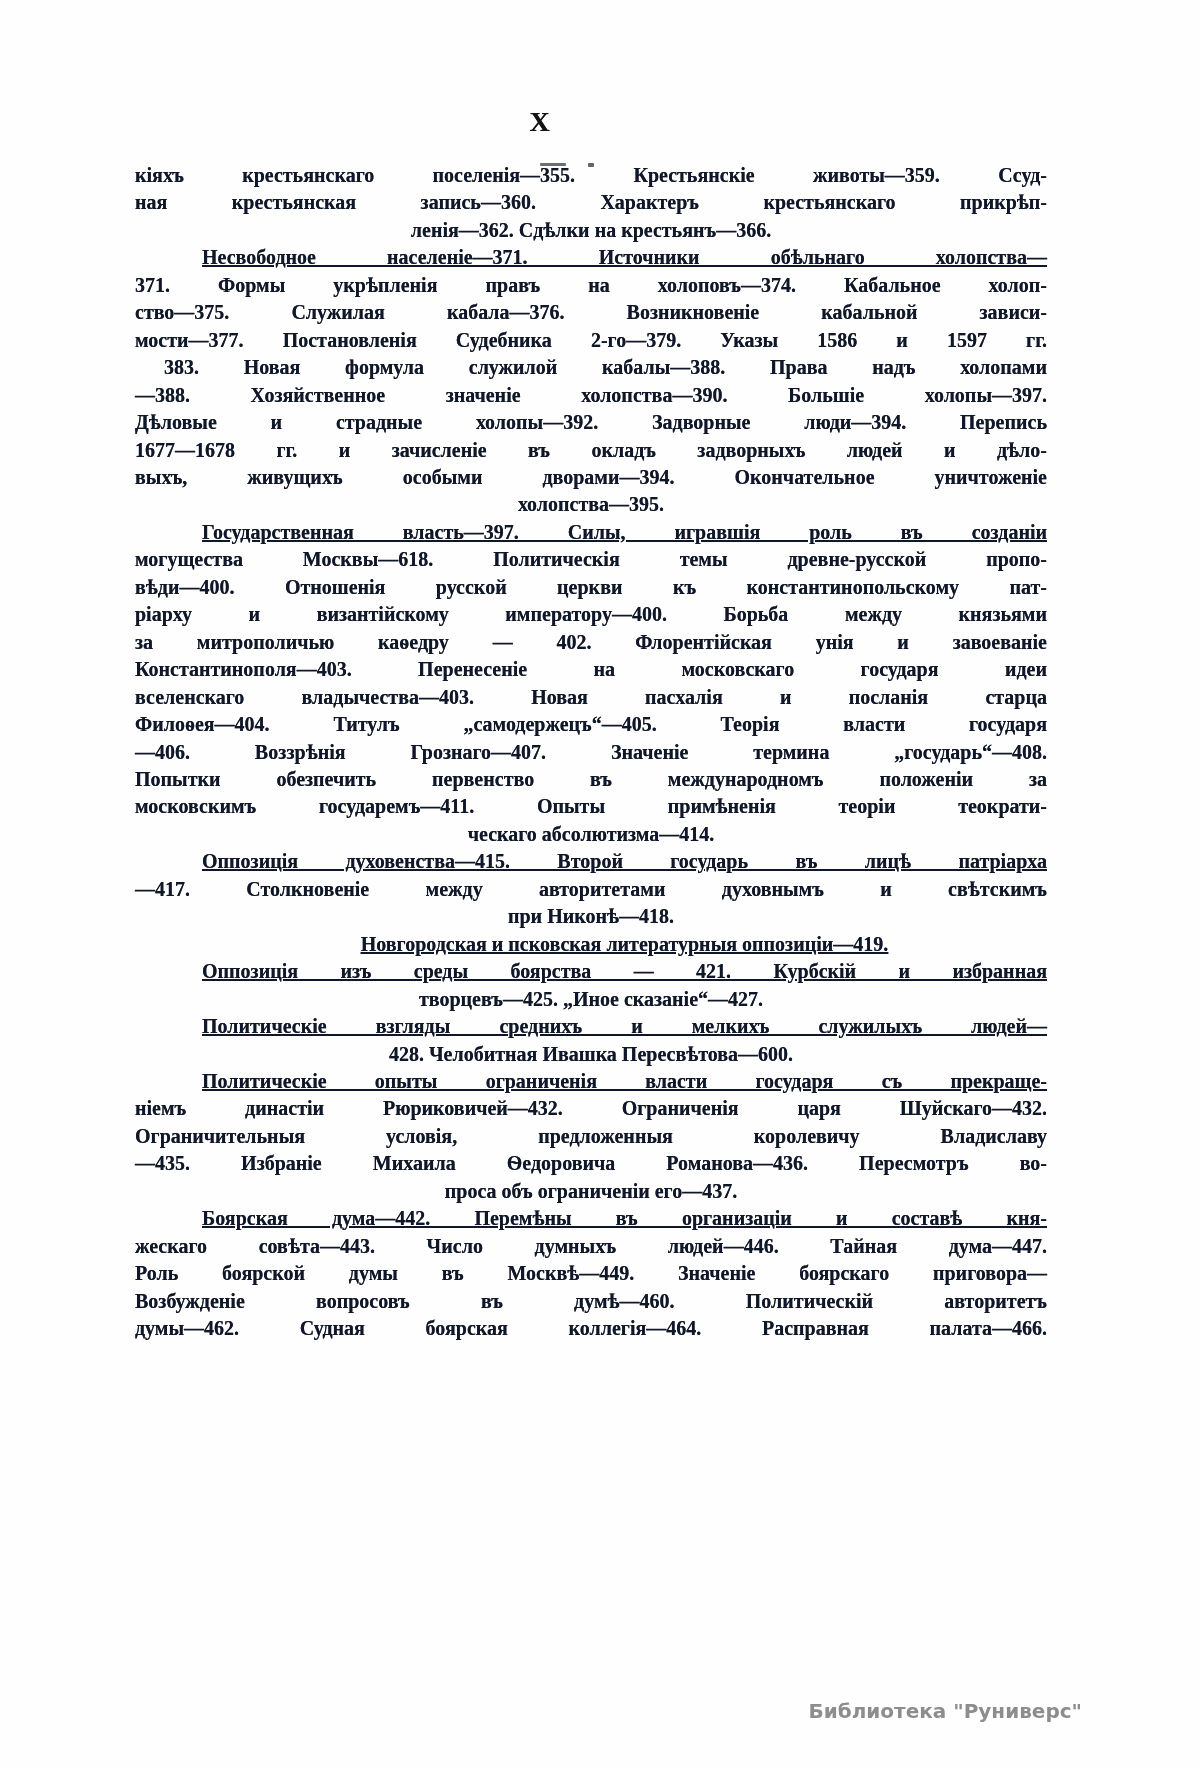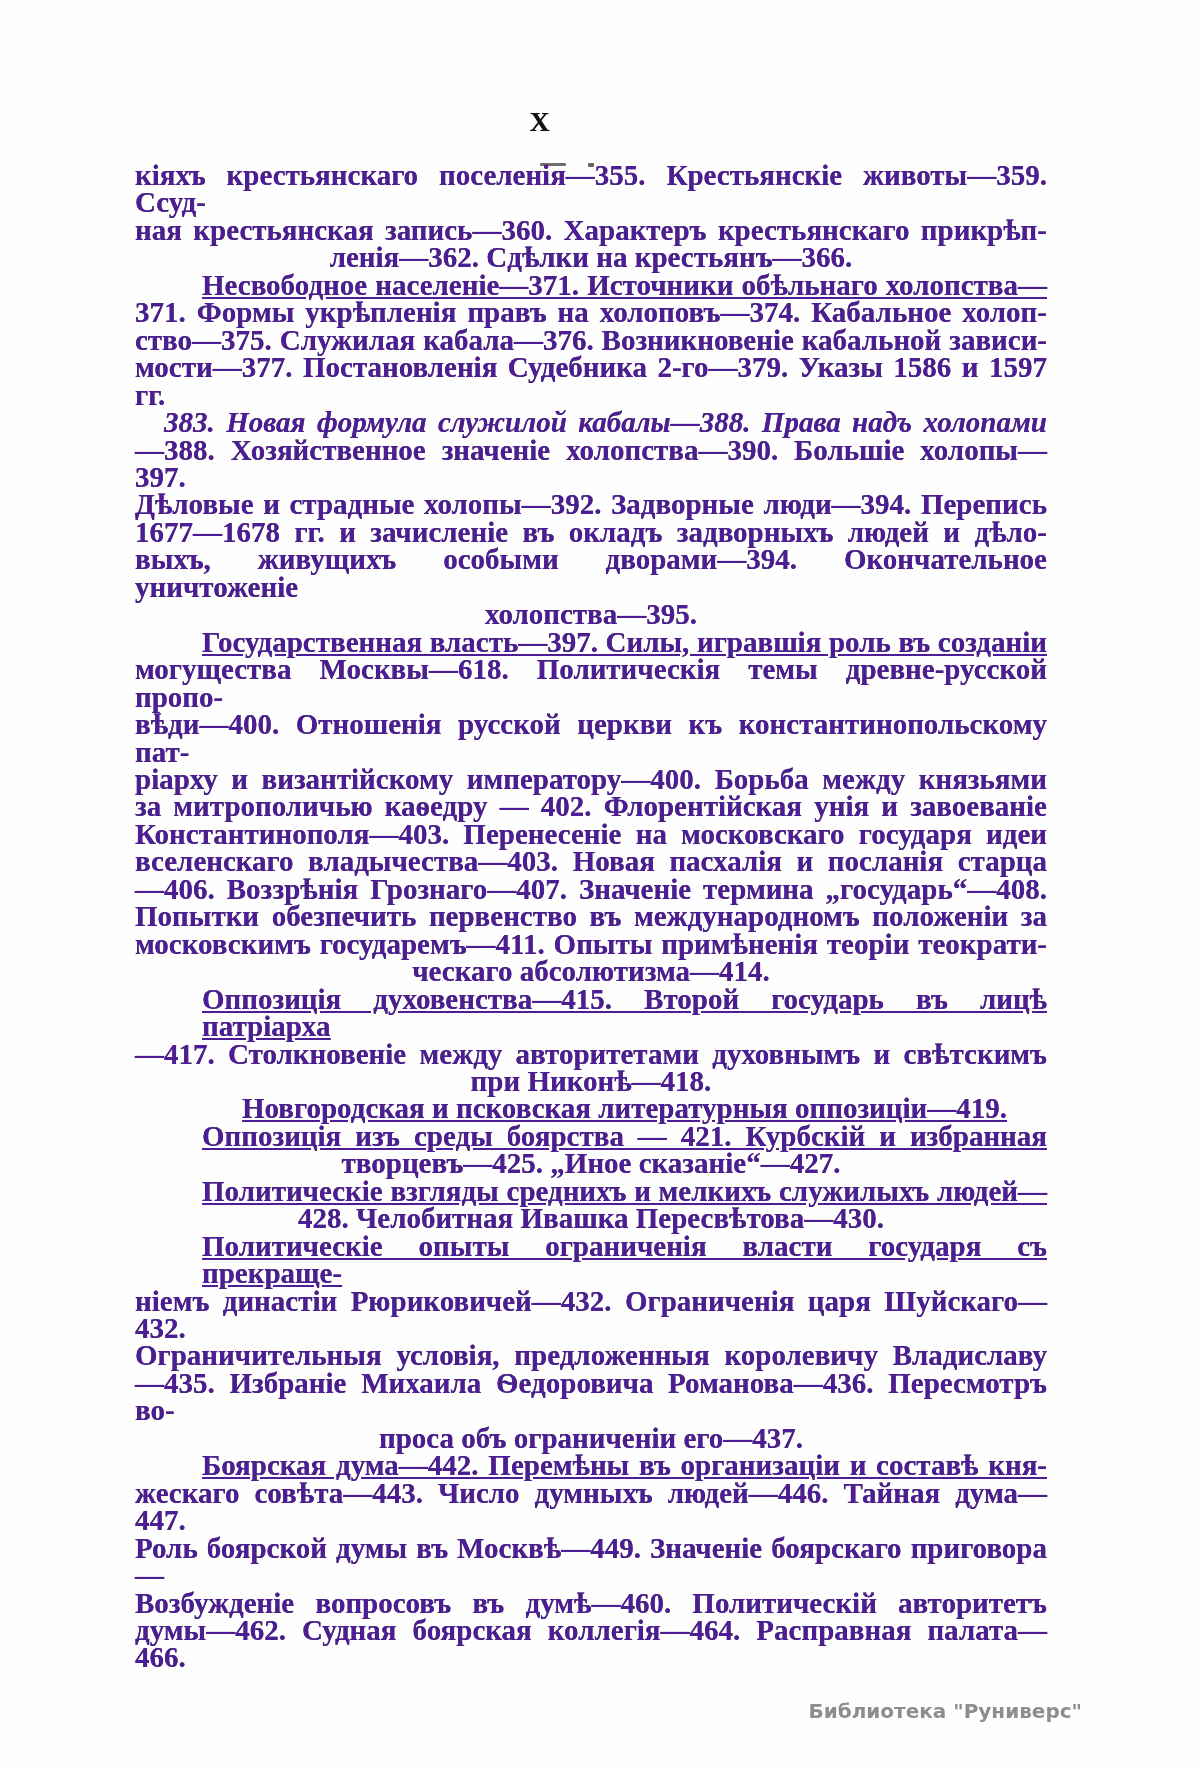--- a/index.html
+++ b/index.html
@@ -16,27 +16,27 @@
     text-align:center;font-size:28px;font-weight:700;color:#141414;
     letter-spacing:1px;
     text-shadow:0 0 .6px rgba(0,0,0,.75);
   }
   .smudge{position:absolute;top:163px;left:540px;width:70px;height:8px;}
   .smudge i{display:inline-block;background:#4a4a4a;height:3px;border-radius:1px;vertical-align:top;}
   .smudge .s1{width:26px;margin-right:22px;opacity:.8;}
   .smudge .s2{width:6px;height:4px;opacity:.85;}
   .toc{
     position:absolute;left:135px;top:162px;width:912px;
-    font-size:29px;font-weight:700;color:#4c1d95;
+    font-size:20px;font-weight:700;color:#0f172a;
     text-shadow:0 0 .6px rgba(10,10,10,.72);
   }
   .toc-line{line-height:27.45px;text-align:center;}
   .toc-line.j{text-align:justify;text-align-last:justify;}
   .toc-line.ind-para{padding-left:67px;text-decoration:underline;}
-  .toc-line.ind-small{padding-left:29px;font-style:italic;}
+  .toc-line.ind-small{padding-left:29px;}
   .watermark{
     position:absolute;top:1699px;left:0;width:1082px;
     text-align:right;
     font-family:"DejaVu Sans","Liberation Sans",sans-serif;
     font-size:20px;font-weight:700;color:#8d8d8d;
   }
 </style>
 </head>
 <body>
 
@@ -62,32 +62,33 @@
       <div class="toc-line j">1677—1678 гг. и зачисленіе въ окладъ задворныхъ людей и дѣло-</div>
       <div class="toc-line j">выхъ, живущихъ особыми дворами—394. Окончательное уничтоженіе</div>
       <div class="toc-line">холопства—395.</div>
       <div class="toc-line j ind-para">Государственная власть—397. Силы, игравшія роль въ созданіи</div>
       <div class="toc-line j">могущества Москвы—618. Политическія темы древне-русской пропо-</div>
       <div class="toc-line j">вѣди—400. Отношенія русской церкви къ константинопольскому пат-</div>
       <div class="toc-line j">ріарху и византійскому императору—400. Борьба между князьями</div>
       <div class="toc-line j">за митрополичью каѳедру — 402. Флорентійская унія и завоеваніе</div>
       <div class="toc-line j">Константинополя—403. Перенесеніе на московскаго государя идеи</div>
       <div class="toc-line j">вселенскаго владычества—403. Новая пасхалія и посланія старца</div>
+      <div class="toc-line j">Филоѳея—404. Титулъ „самодержецъ“—405. Теорія власти государя</div>
       <div class="toc-line j">—406. Воззрѣнія Грознаго—407. Значеніе термина „государь“—408.</div>
       <div class="toc-line j">Попытки обезпечить первенство въ международномъ положеніи за</div>
       <div class="toc-line j">московскимъ государемъ—411. Опыты примѣненія теоріи теократи-</div>
       <div class="toc-line">ческаго абсолютизма—414.</div>
       <div class="toc-line j ind-para">Оппозиція духовенства—415. Второй государь въ лицѣ патріарха</div>
       <div class="toc-line j">—417. Столкновеніе между авторитетами духовнымъ и свѣтскимъ</div>
       <div class="toc-line">при Никонѣ—418.</div>
       <div class="toc-line ind-para">Новгородская и псковская литературныя оппозиціи—419.</div>
       <div class="toc-line j ind-para">Оппозиція изъ среды боярства — 421. Курбскій и избранная</div>
       <div class="toc-line">творцевъ—425. „Иное сказаніе“—427.</div>
       <div class="toc-line j ind-para">Политическіе взгляды среднихъ и мелкихъ служилыхъ людей—</div>
-      <div class="toc-line">428. Челобитная Ивашка Пересвѣтова—430.</div>
+      <div class="toc-line">428. Челобитная Ивашка Пересвѣтова—600.</div>
       <div class="toc-line j ind-para">Политическіе опыты ограниченія власти государя съ прекраще-</div>
       <div class="toc-line j">ніемъ династіи Рюриковичей—432. Ограниченія царя Шуйскаго—432.</div>
       <div class="toc-line j">Ограничительныя условія, предложенныя королевичу Владиславу</div>
       <div class="toc-line j">—435. Избраніе Михаила Ѳедоровича Романова—436. Пересмотръ во-</div>
       <div class="toc-line">проса объ ограниченіи его—437.</div>
       <div class="toc-line j ind-para">Боярская дума—442. Перемѣны въ организаціи и составѣ кня-</div>
       <div class="toc-line j">жескаго совѣта—443. Число думныхъ людей—446. Тайная дума—447.</div>
       <div class="toc-line j">Роль боярской думы въ Москвѣ—449. Значеніе боярскаго приговора—</div>
       <div class="toc-line j">Возбужденіе вопросовъ въ думѣ—460. Политическій авторитетъ</div>
       <div class="toc-line j">думы—462. Судная боярская коллегія—464. Расправная палата—466.</div>

